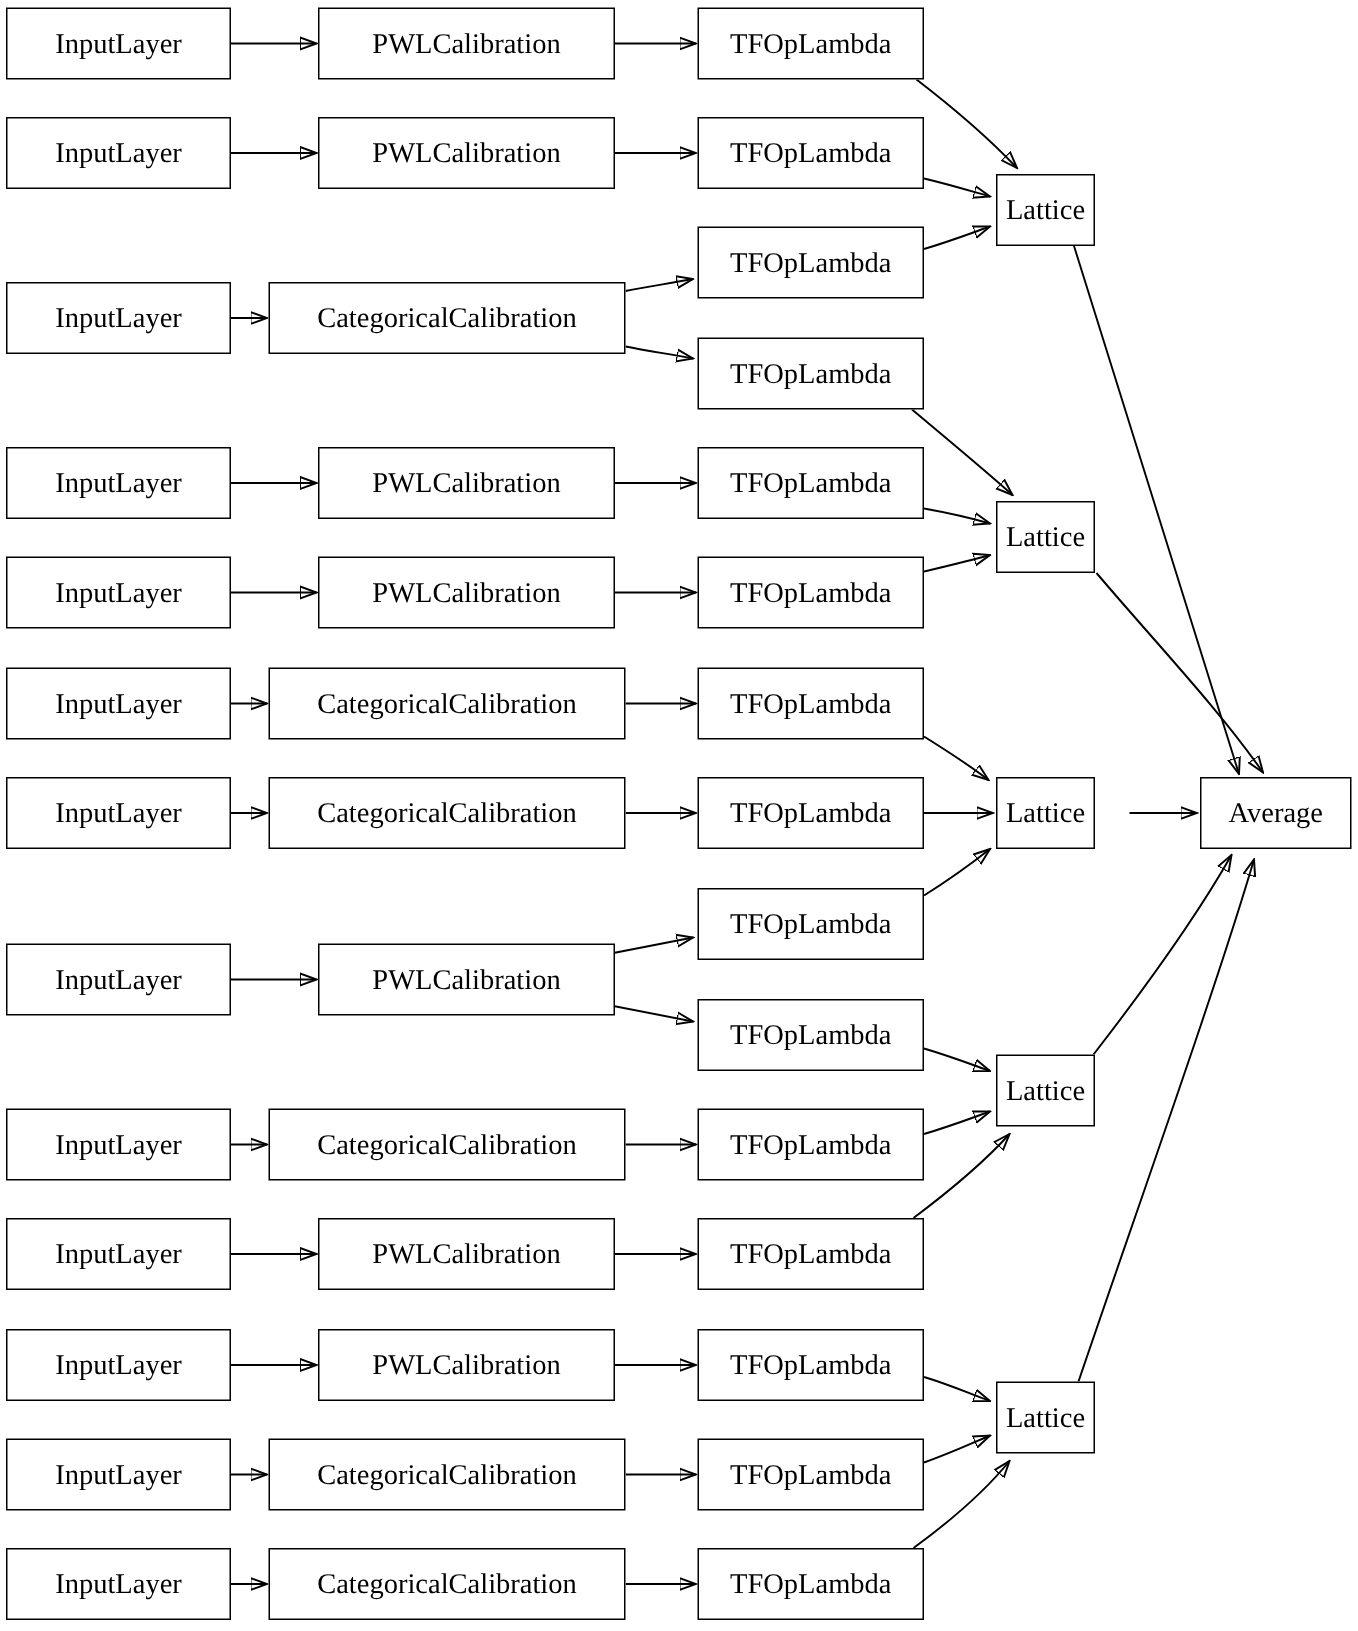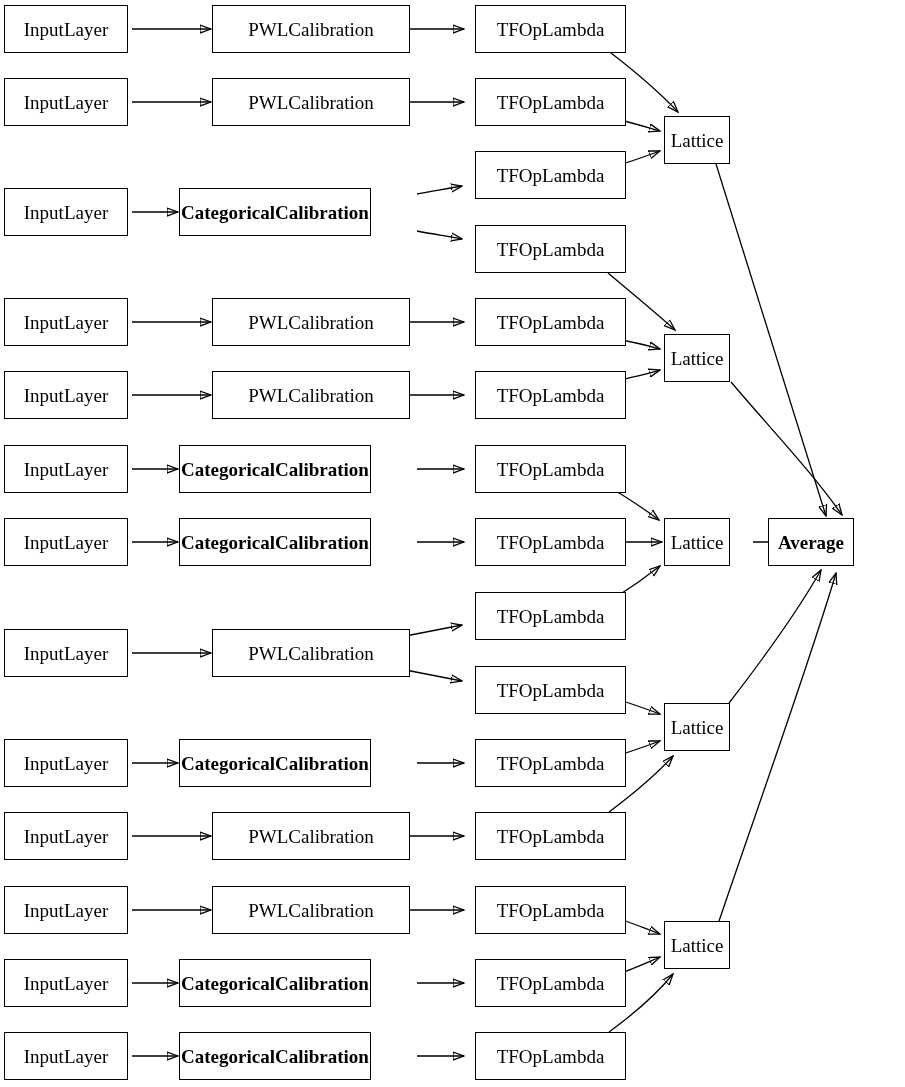--- a/index.html
+++ b/index.html
@@ -3,26 +3,26 @@
 <meta charset="utf-8">
 <style>
   html,body{margin:0;padding:0;background:#ffffff;}
   #canvas{position:relative;width:905px;height:1087px;background:#ffffff;
           font-family:"Liberation Serif","DejaVu Serif",serif;color:#000;overflow:hidden;}
   #edges{position:absolute;left:0;top:0;width:905px;height:1087px;}
   #edges path{fill:none;stroke:#000;stroke-width:1.3;}
   .node{position:absolute;height:48px;box-sizing:border-box;border:1.4px solid #000;
         background:#fff;display:flex;align-items:center;justify-content:center;
         font-size:19px;line-height:1;white-space:nowrap;}
-  .c-in {left:4px;  width:124px;}
+  .c-in {left:4px;  width:150px;}
   .c-pwl{left:212px;width:198px;}
-  .c-cat{left:179px;width:192px;font-weight:bold;}
-  .c-tfo{left:465px;width:151px;margin-left:10px;}
+  .c-cat{left:179px;width:238px;}
+  .c-tfo{left:465px;width:151px;}
   .c-lat{left:664px;width:66px;}
-  .c-avg{left:768px;width:86px;font-weight:bold;}
+  .c-avg{left:800px;width:101px;}
 </style>
 </head>
 <body>
 
 <div id="canvas">
 
   <svg id="edges" viewBox="0 0 905 1087">
     <defs>
       <marker id="ah" markerUnits="userSpaceOnUse" markerWidth="12" markerHeight="10" refX="11" refY="5" orient="auto">
         <path d="M0,1 L11,5 L0,9 Z" fill="#000" stroke="none"></path>

